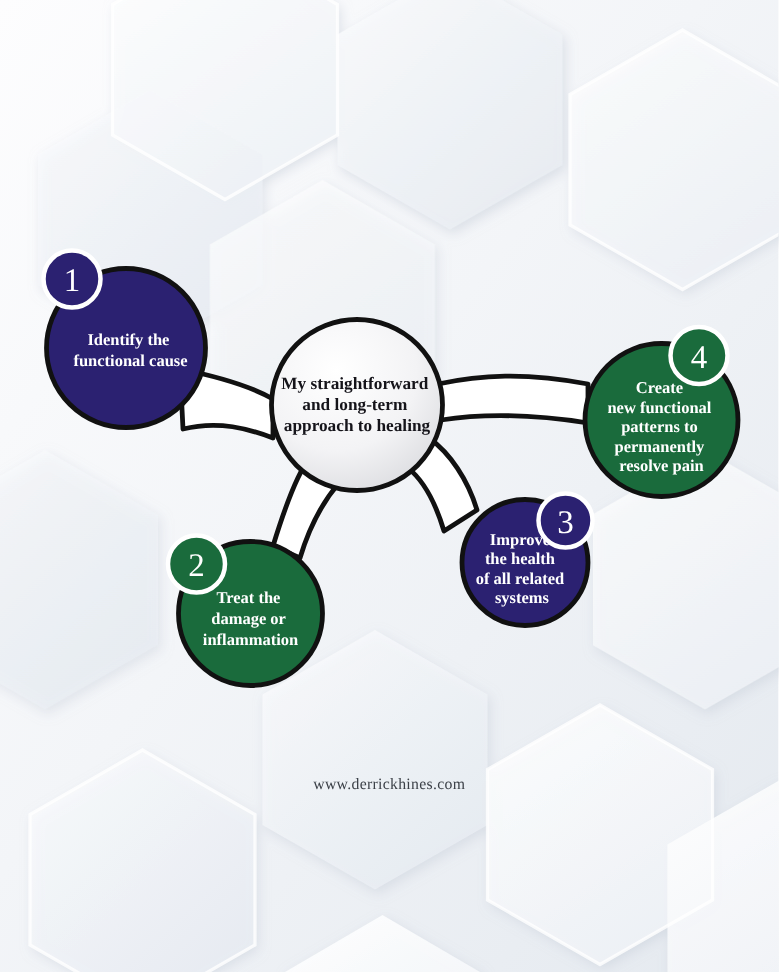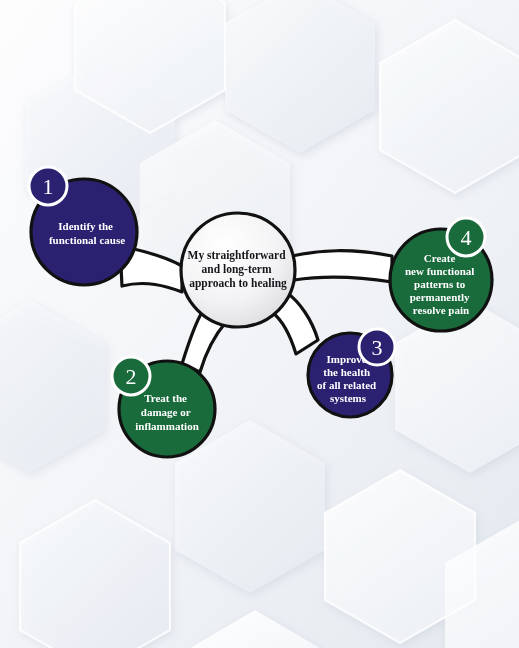--- a/index.html
+++ b/index.html
@@ -173,13 +173,14 @@
     <g>
       <circle cx="238" cy="270" r="57" fill="url(#centerGrad)" stroke="#111111" stroke-width="3.2"></circle>
       <text class="center-label">
         <tspan x="238" y="259">My straightforward</tspan>
         <tspan x="238" y="273">and long-term</tspan>
         <tspan x="238" y="287">approach to healing</tspan>
       </text>
     </g>
   </svg>
 
+  <div class="url-text">www.derrickhines.com</div>
 </div>
 
 </body></html>

